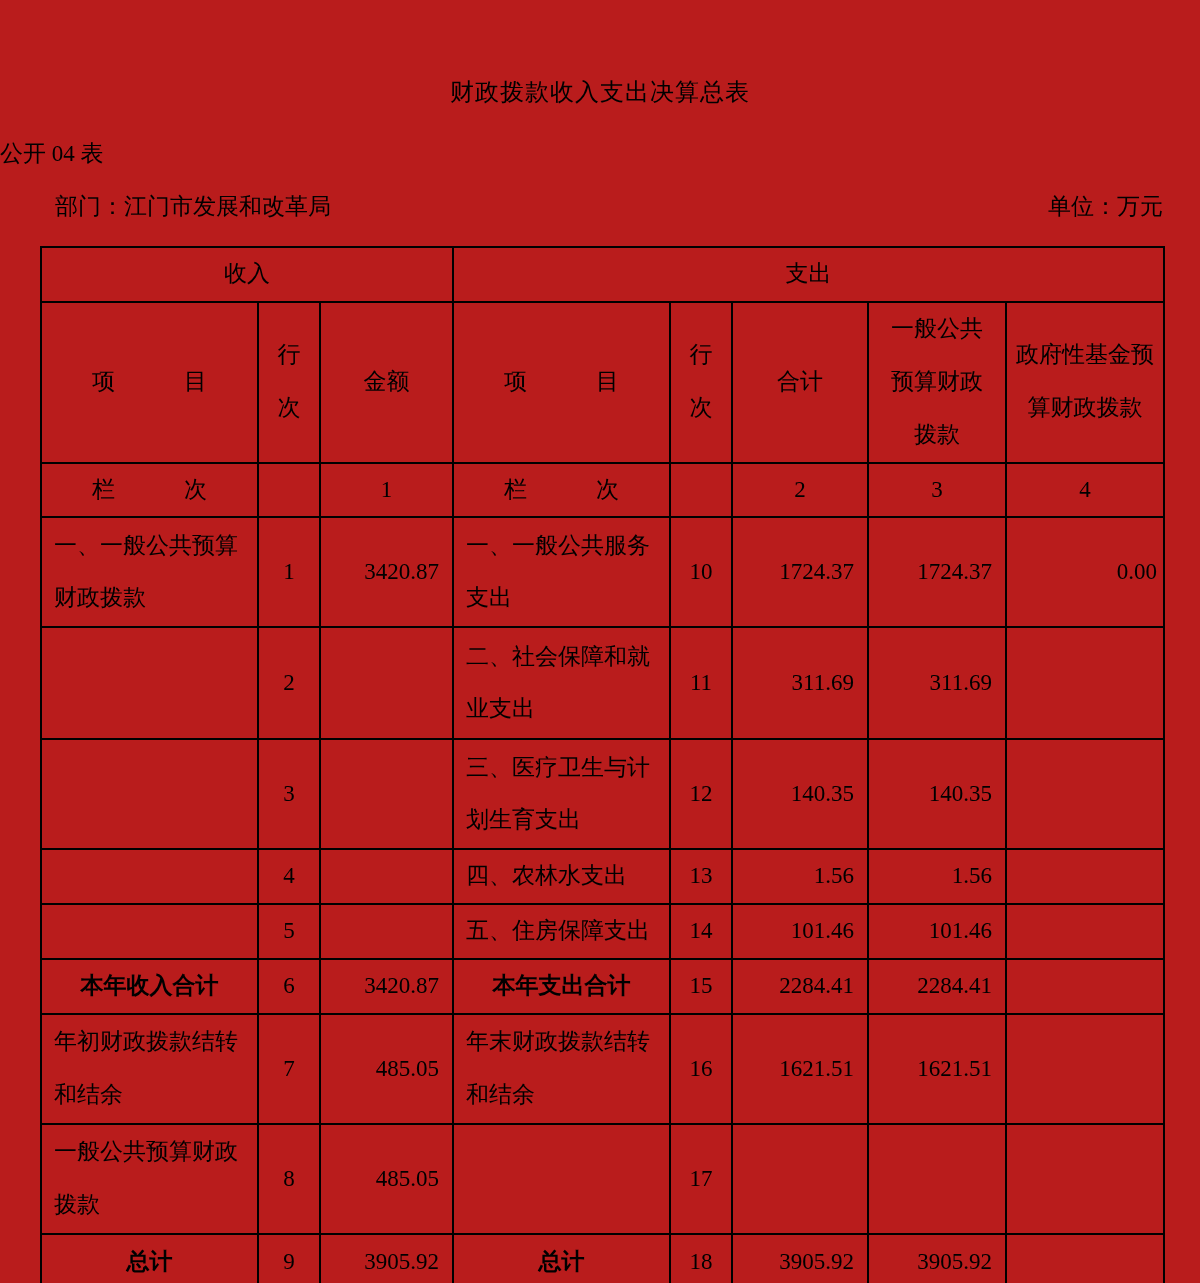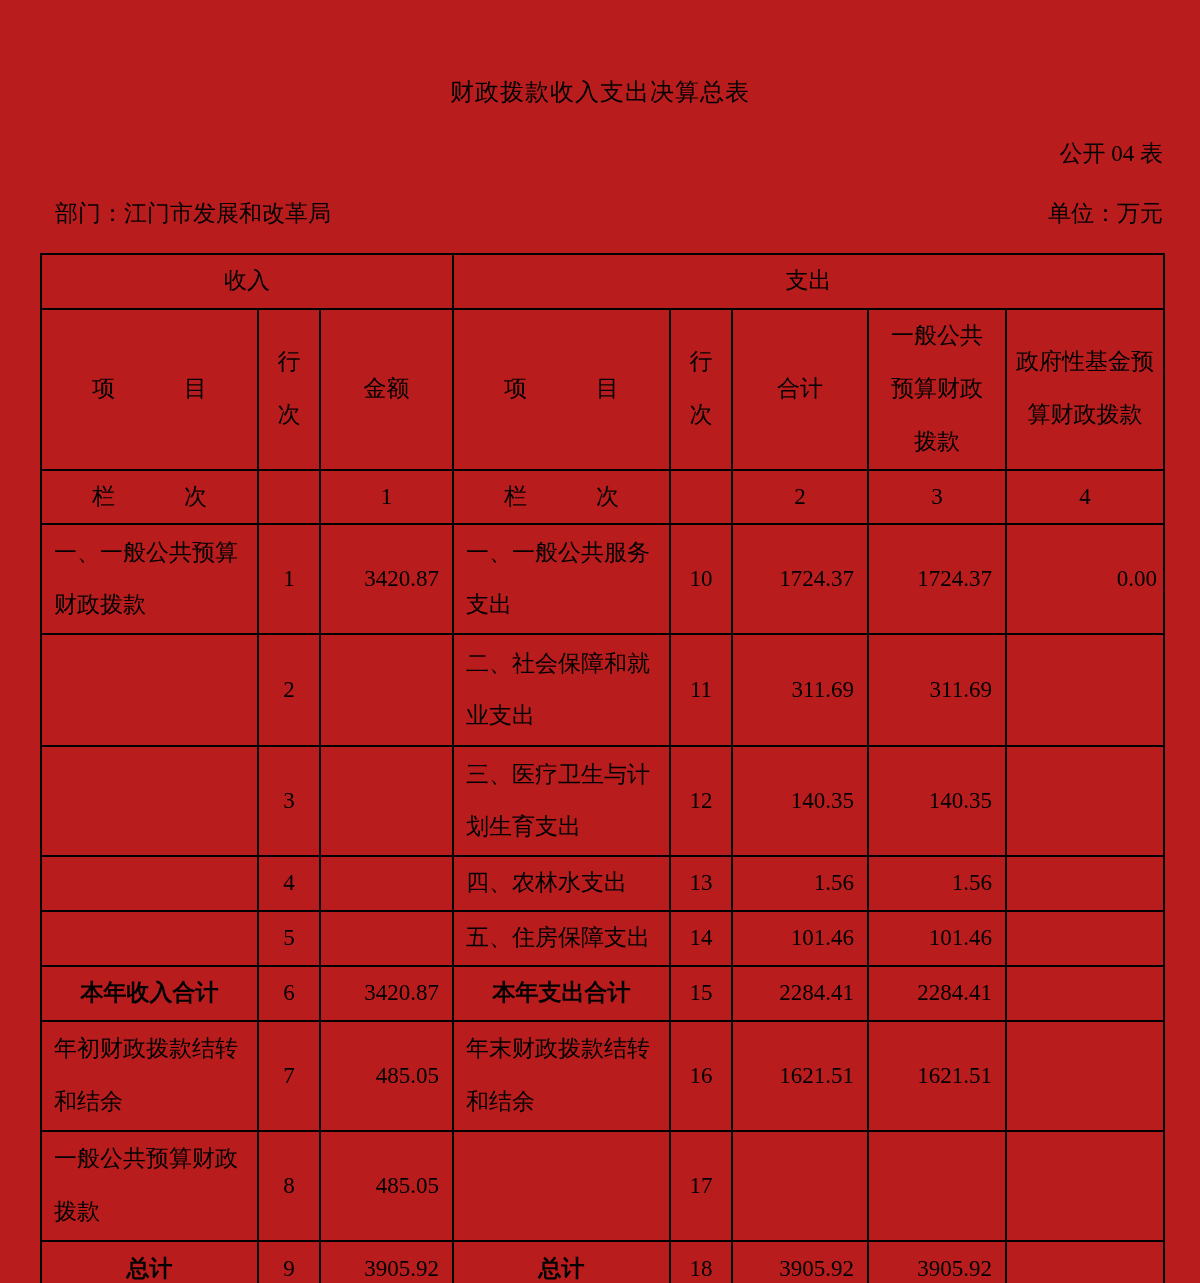--- a/index.html
+++ b/index.html
@@ -17,26 +17,26 @@
     overflow: hidden;
   }
   .doc-title {
     margin-top: 76px;
     text-align: center;
     font-size: 24px;
     letter-spacing: 1px;
   }
   .code-line {
     margin-top: 30px;
-    text-align: right;
+    text-align: left;
     padding-right: 37px;
     font-size: 23px;
   }
   .meta-line {
-    margin-top: 29px;
+    margin-top: 22px;
     display: flex;
     justify-content: space-between;
     padding-left: 55px;
     padding-right: 37px;
     font-size: 23px;
   }
   table.fiscal {
     margin-top: 24px;
     margin-left: 40px;
     width: 1123px;

